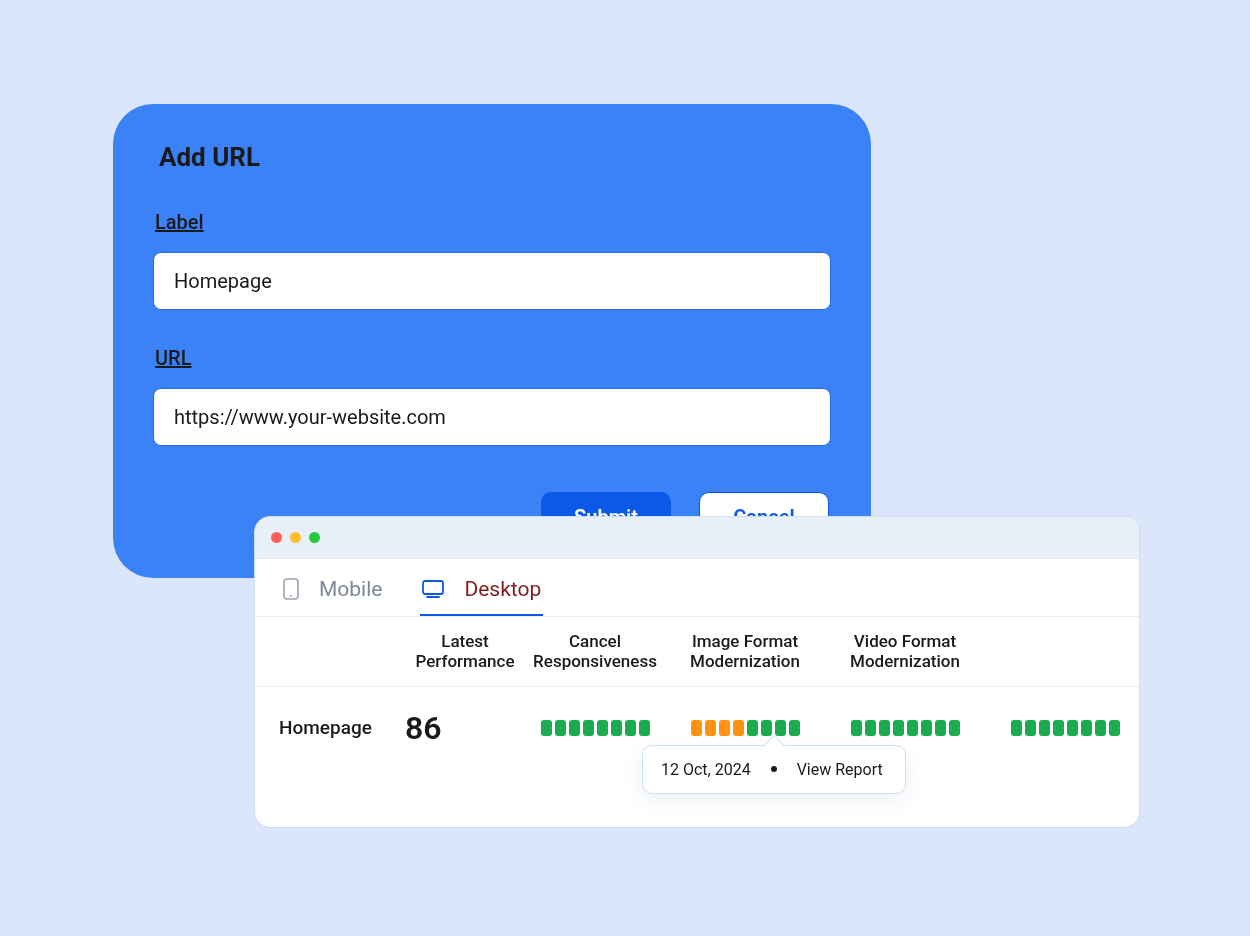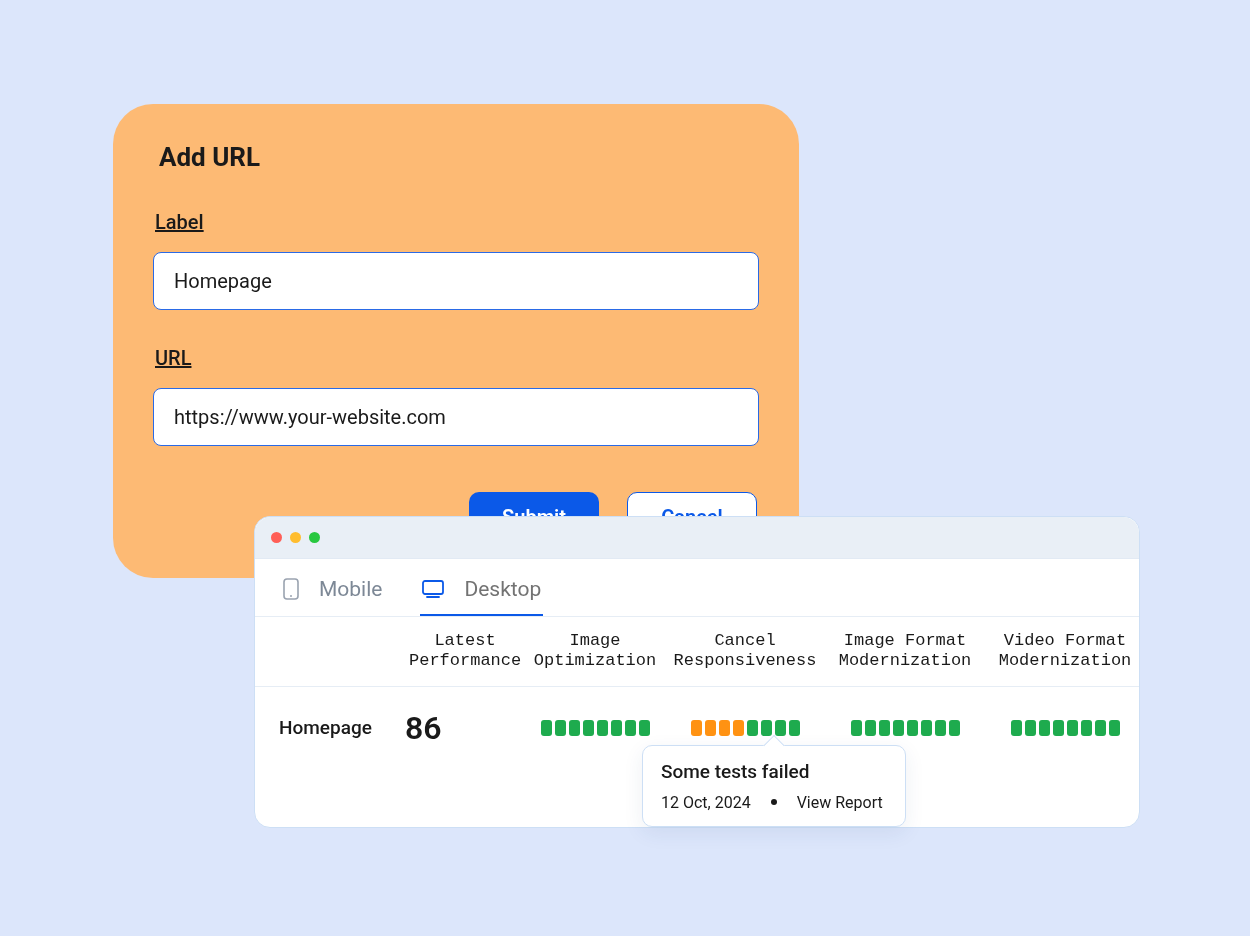--- a/index.html
+++ b/index.html
@@ -11,23 +11,23 @@
     position: relative;
     overflow: hidden;
     color: #1a1a1a;
   }
 
   
   .card-add-url {
     position: absolute;
     left: 113px;
     top: 104px;
-    width: 686px;
+    width: 758px;
     height: 474px;
-    background: #fdba74;
+    background: #3b82f6;
     border-radius: 40px;
     padding: 38px 40px 30px 40px;
   }
   .card-add-url h2 {
     font-size: 26px;
     font-weight: 700;
     margin-bottom: 38px;
     padding-left: 6px;
   }
   .field-label {
@@ -116,21 +116,21 @@
     display: flex;
     align-items: center;
     gap: 20px;
     font-size: 21px;
     color: #7d8896;
     cursor: pointer;
     padding-bottom: 14px;
     position: relative;
   }
   .tab.active {
-    color: #737373;
+    color: #7f1d1d;
   }
   .tab.active::after {
     content: "";
     position: absolute;
     left: -2px; right: -2px; bottom: -1px;
     height: 2px;
     background: #0b59e8;
   }
   .tab svg { display: block; }
 
@@ -140,21 +140,20 @@
     border-bottom: 1px solid #e6edf5;
     padding: 14px 0 14px 0;
   }
   .col-head {
     font-size: 17px;
     font-weight: 500;
     color: #1a1a1a;
     text-align: center;
     line-height: 1.2;
     padding: 0 4px;
-    font-family: Liberation Mono, monospace;
   }
   .col-head:first-child { text-align: left; padding-left: 24px; }
 
   .data-row {
     display: grid;
     grid-template-columns: 150px 120px 140px 160px 160px 160px;
     align-items: center;
     padding: 22px 0 80px 0;
     position: relative;
   }
@@ -254,21 +253,20 @@
             <line x1="5" y1="17" x2="17" y2="17" stroke="#0b59e8" stroke-width="1.8" stroke-linecap="round"></line>
           </svg>
       </span>
       <span>Desktop</span>
     </div>
   </div>
 
   <div class="col-headers">
     <div class="col-head"></div>
     <div class="col-head"><span>Latest Performance</span></div>
-    <div class="col-head"><span>Image Optimization</span></div>
     <div class="col-head"><span>Cancel Responsiveness</span></div>
     <div class="col-head"><span>Image Format Modernization</span></div>
     <div class="col-head"><span>Video Format Modernization</span></div>
   </div>
 
   <div class="data-row">
     <div class="cell name">Homepage</div>
     <div class="cell perf">86</div>
     <div class="cell">
       <div class="pill-row">
@@ -313,21 +311,20 @@
           <div class="pill green"></div>
           <div class="pill green"></div>
           <div class="pill green"></div>
           <div class="pill green"></div>
           <div class="pill green"></div>
           <div class="pill green"></div>
         </div>
     </div>
 
     <div class="popover">
-      <div class="pop-title">Some tests failed</div>
       <div class="pop-row">
         <span>12 Oct, 2024</span>
         <span class="pop-dot"></span>
         <span class="pop-link">View Report</span>
       </div>
     </div>
   </div>
 </div>
 
 </body></html>

